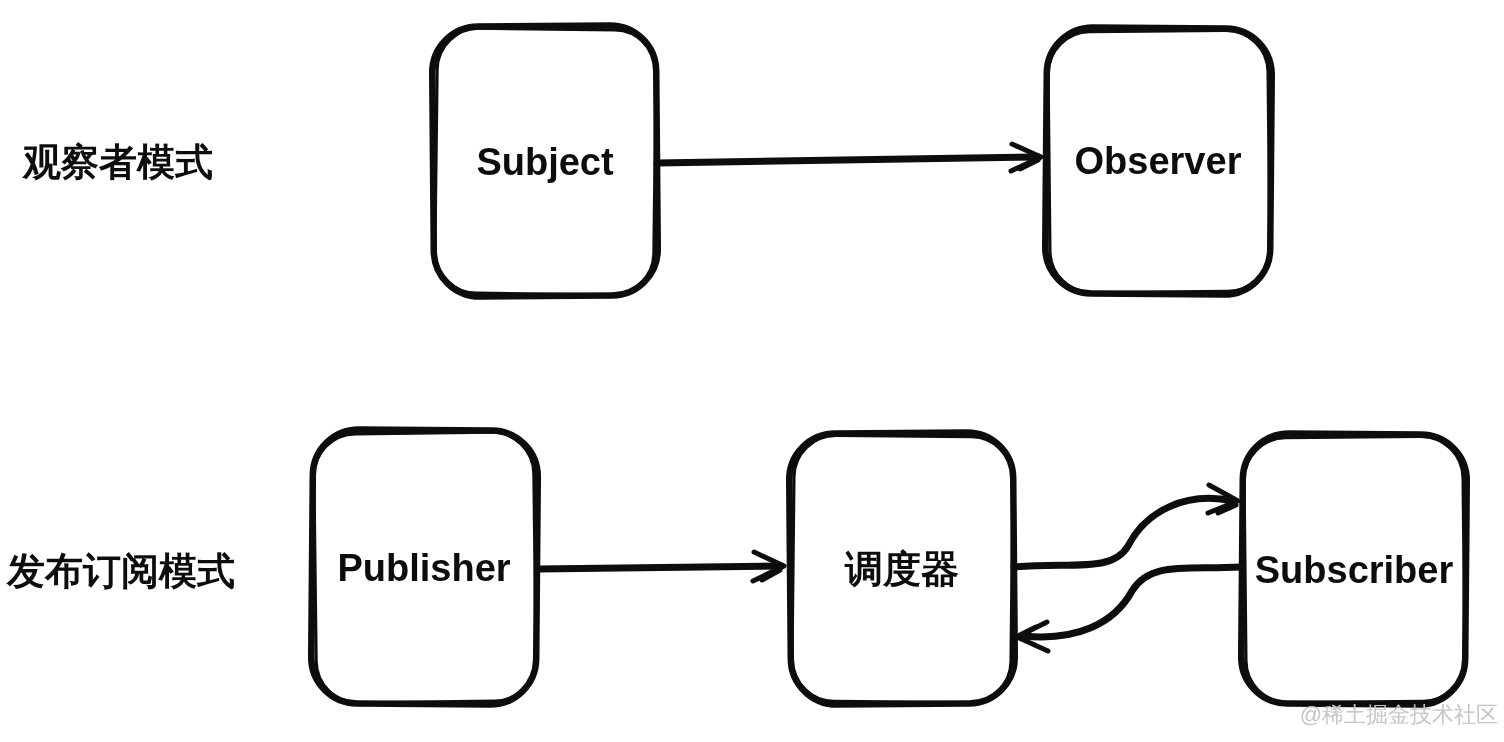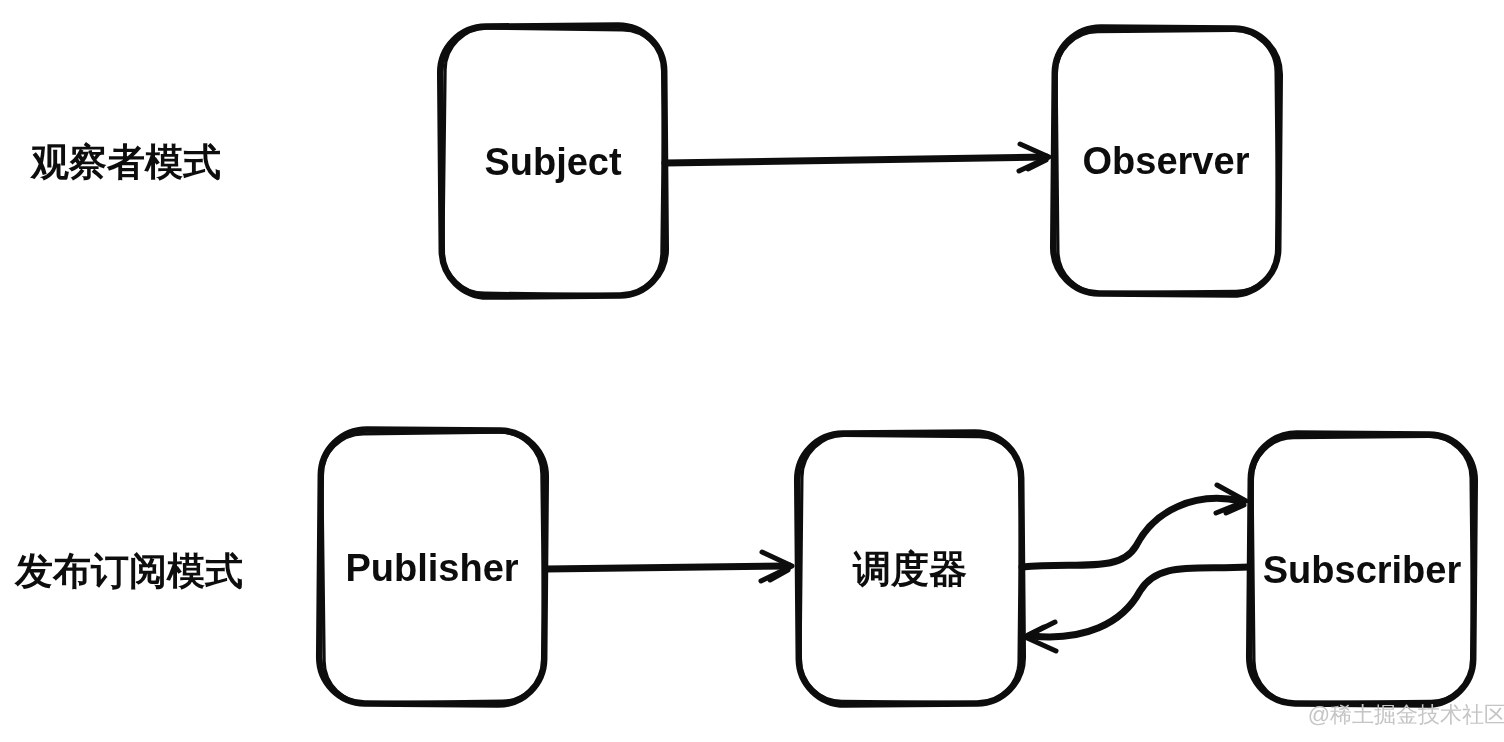--- a/index.html
+++ b/index.html
@@ -8,21 +8,21 @@
     --wm:#c5c5c5;
   }
   html,body{margin:0;padding:0;}
   body{
     width:1504px;height:742px;
     background:var(--bg);
     font-family:"Liberation Sans","DejaVu Sans",sans-serif;
     overflow:hidden;
     position:relative;
   }
-  .canvas{position:absolute;inset:0;padding-left:8px;}
+  .canvas{position:absolute;inset:0;}
   svg{display:block;}
   .box{
     fill:var(--bg);
     stroke:var(--ink);
     stroke-width:6.5;
     stroke-linecap:round;
   }
   .box-over{
     fill:none;
     stroke:var(--ink);

